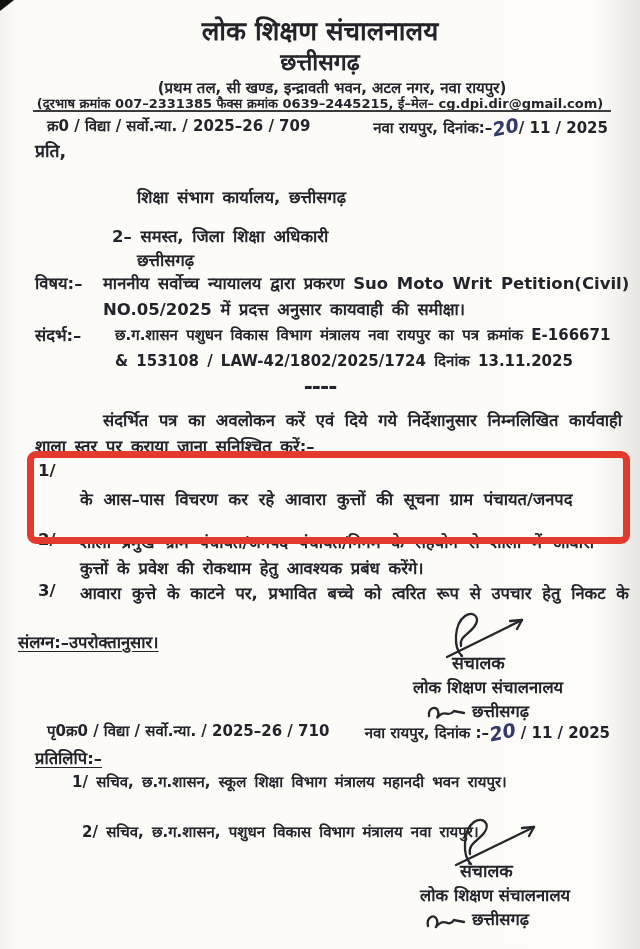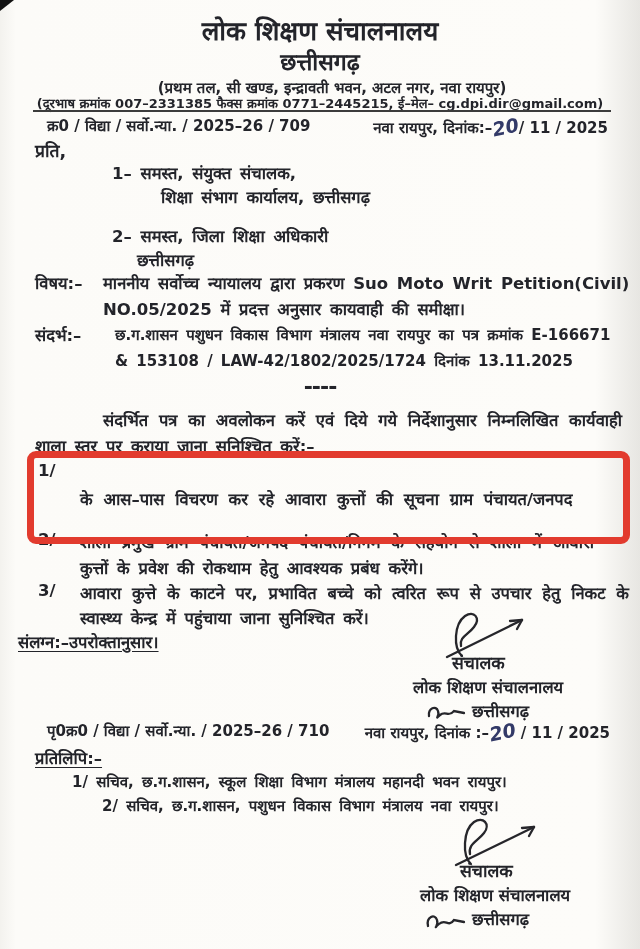--- a/index.html
+++ b/index.html
@@ -45,31 +45,30 @@
 </head>
 <body>
 
 <div class="page">
 
   <div class="corner-mark"></div>
 
   <div class="t center sz27" style="top:12px;">लोक शिक्षण संचालनालय</div>
   <div class="t center sz24" style="top:45px;">छत्तीसगढ़</div>
   <div class="t center sz16" style="top:77px;">(प्रथम तल, सी खण्ड, इन्द्रावती भवन, अटल नगर, नवा रायपुर)</div>
-  <div class="t center sz14" style="top:94px;">(दूरभाष क्रमांक 007–2331385 फैक्स क्रमांक 0771–2445215, ई–मेल– cg.dpi.dir@gmail.com)</div>
+  <div class="t center sz14" style="top:94px;">(दूरभाष क्रमांक 007–2331385 फैक्स क्रमांक 0639–2445215, ई–मेल– cg.dpi.dir@gmail.com)</div>
   <div class="rule" style="top:110px;left:33px;width:578px;"></div>
 
   <div class="t sz16" style="top:115px;left:35px;">क्र0 / विद्या / सर्वो.न्या. / 2025–26 / 709</div>
   <div class="t sz16" style="top:115px;right:32px;">
     <span>नवा रायपुर, दिनांक:–</span><span class="hand">20</span><span>/ 11 / 2025</span>
   </div>
 
   <div class="t sz18" style="top:138px;left:35px;">प्रति,</div>
-  <div class="t sz17 ws3" style="top:161px;left:112px;">1– समस्त, संयुक्त संचालक,</div>
-  <div class="t sz17 ws3" style="top:185px;left:137px;margin-left:24px;">शिक्षा संभाग कार्यालय, छत्तीसगढ़</div>
+  <div class="t sz17 ws3" style="top:185px;left:137px;">शिक्षा संभाग कार्यालय, छत्तीसगढ़</div>
   <div class="t sz17 ws3" style="top:224px;left:112px;">2– समस्त, जिला शिक्षा अधिकारी</div>
   <div class="t sz17 ws3" style="top:248px;left:137px;">छत्तीसगढ़</div>
 
   <div class="t sz17" style="top:271px;left:35px;">विषय:–</div>
   <div class="t sz17 ws3" style="top:271px;left:103px;">माननीय सर्वोच्च न्यायालय द्वारा प्रकरण Suo Moto Writ Petition(Civil)</div>
   <div class="t sz17 ws3" style="top:297px;left:103px;">NO.05/2025 में प्रदत्त अनुसार कायवाही की समीक्षा।</div>
 
   <div class="t sz17" style="top:323px;left:35px;">संदर्भ:–</div>
   <div class="t sz16 ws3" style="top:324px;left:103px;">छ.ग.शासन पशुधन विकास विभाग मंत्रालय नवा रायपुर का पत्र क्रमांक E-166671</div>
   <div class="t sz16 ws3" style="top:350px;left:103px;">&amp; 153108 / LAW-42/1802/2025/1724 दिनांक 13.11.2025</div>
@@ -83,21 +82,20 @@
   <div class="t sz17 ws5 z1" style="top:487px;left:80px;">के आस–पास विचरण कर रहे आवारा कुत्तों की सूचना ग्राम पंचायत/जनपद</div>
 
   <div class="redbox"></div>
 
   <div class="t sz17 z1" style="top:530px;left:38px;">2/</div>
   <div class="t sz17 ws5 z1" style="top:530px;left:80px;">शाला प्रमुख ग्राम पंचायत/जनपद पंचायत/निगम के सहयोग से शाला में आवारा</div>
   <div class="t sz17 ws3" style="top:556px;left:80px;">कुत्तों के प्रवेश की रोकथाम हेतु आवश्यक प्रबंध करेंगे।</div>
 
   <div class="t sz17" style="top:581px;left:38px;">3/</div>
   <div class="t sz17 ws5" style="top:581px;left:80px;">आवारा कुत्ते के काटने पर, प्रभावित बच्चे को त्वरित रूप से उपचार हेतु निकट के</div>
-  <div class="t sz17 ws3" style="top:606px;left:80px;">स्वास्थ्य केन्द्र में पहुंचाया जाना सुनिश्चित करें।</div>
 
   <div class="t sz17 underl" style="top:630px;left:18px;">संलग्न:–उपरोक्तानुसार।</div>
 
   <svg style="left:438px;top:610px;" width="96" height="50" viewBox="0 0 96 50">
     <path class="sig-stroke" d="M24,46 C15,38 16,14 27,6 C36,0 43,8 36,17 C30,25 21,27 23,36"></path>
     <path class="sig-stroke" d="M9,47 L84,10"></path>
     <path class="sig-stroke" d="M84,10 L72,11"></path>
     <path class="sig-stroke" d="M84,10 L79,19"></path>
   </svg>
   <div class="t sz18" style="top:650px;left:452px;">संचालक</div>
@@ -107,21 +105,21 @@
   </svg>
   <div class="t sz17" style="top:699px;left:472px;">छत्तीसगढ़</div>
 
   <div class="t sz16" style="top:720px;left:35px;">पृ0क्र0 / विद्या / सर्वो.न्या. / 2025–26 / 710</div>
   <div class="t sz16" style="top:720px;right:30px;">
     <span>नवा रायपुर, दिनांक :–</span><span class="hand">20</span><span> / 11 / 2025</span>
   </div>
 
   <div class="t sz17 underl" style="top:746px;left:35px;">प्रतिलिपि:–</div>
   <div class="t sz16 ws3" style="top:771px;left:60px;">1/ सचिव, छ.ग.शासन, स्कूल शिक्षा विभाग मंत्रालय महानदी भवन रायपुर।</div>
-  <div class="t sz16 ws3" style="top:795px;left:70px;margin-left:20px;">2/ सचिव, छ.ग.शासन, पशुधन विकास विभाग मंत्रालय नवा रायपुर।</div>
+  <div class="t sz16 ws3" style="top:821px;left:70px;">2/ सचिव, छ.ग.शासन, पशुधन विकास विभाग मंत्रालय नवा रायपुर।</div>
 
   <svg style="left:446px;top:816px;" width="100" height="52" viewBox="0 0 100 52">
     <path class="sig-stroke" d="M25,48 C16,40 17,14 28,6 C37,0 45,8 38,17 C31,26 22,28 24,38"></path>
     <path class="sig-stroke" d="M10,49 L88,11"></path>
     <path class="sig-stroke" d="M88,11 L76,12"></path>
     <path class="sig-stroke" d="M88,11 L83,20"></path>
   </svg>
   <div class="t sz18" style="top:858px;left:460px;">संचालक</div>
   <div class="t sz17" style="top:883px;left:420px;">लोक शिक्षण संचालनालय</div>
   <svg style="left:424px;top:910px;" width="44" height="22" viewBox="0 0 44 22">

